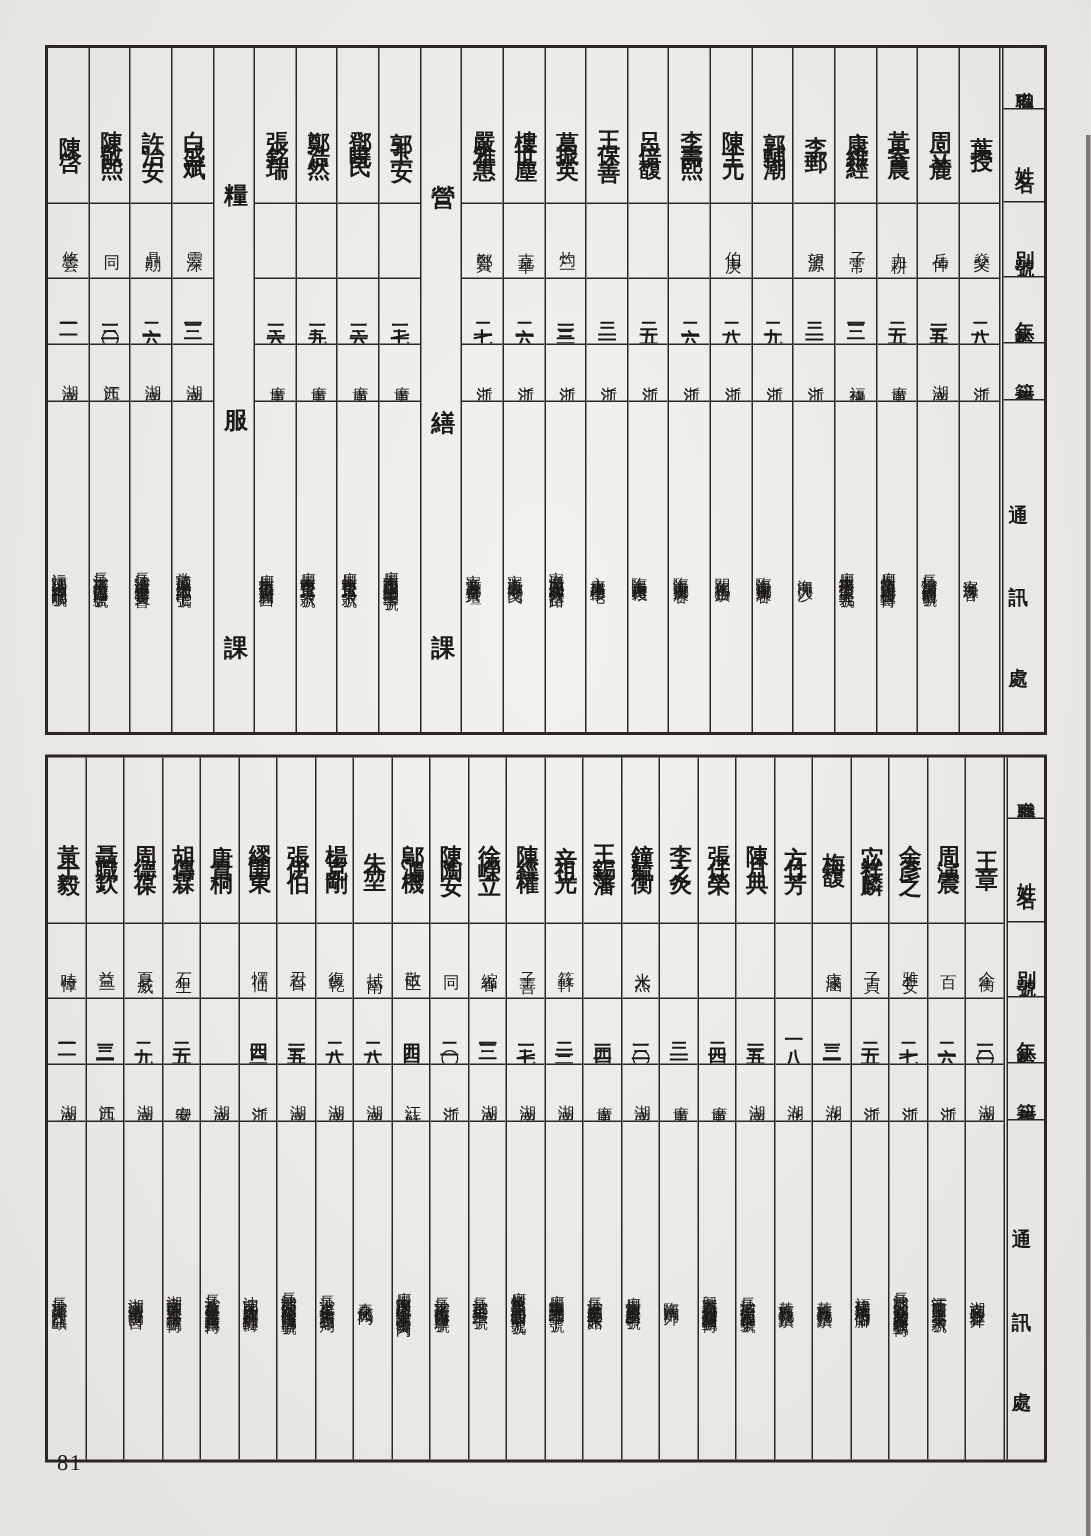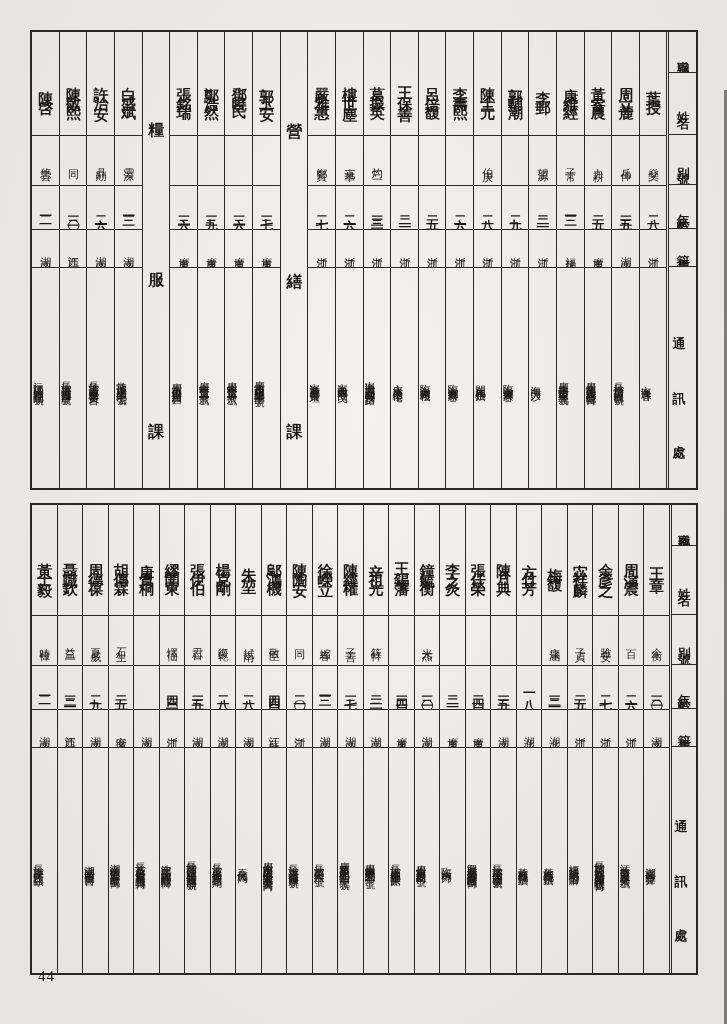--- a/index.html
+++ b/index.html
@@ -891,15 +891,15 @@
           <span class="vtext hdr-text">年齡</span>
         </div>
         <div class="cell r-native">
           <span class="vtext hdr-text">籍貫</span>
         </div>
         <div class="cell r-addr">
           <span class="vtext hdraddr-text">通訊處</span>
         </div>
       </div>
     </div>
-  <div class="page-number">44</div>
+  <div class="page-number">81</div>
   <div class="scan-edge"></div>
 </div>
 
 </body></html>

